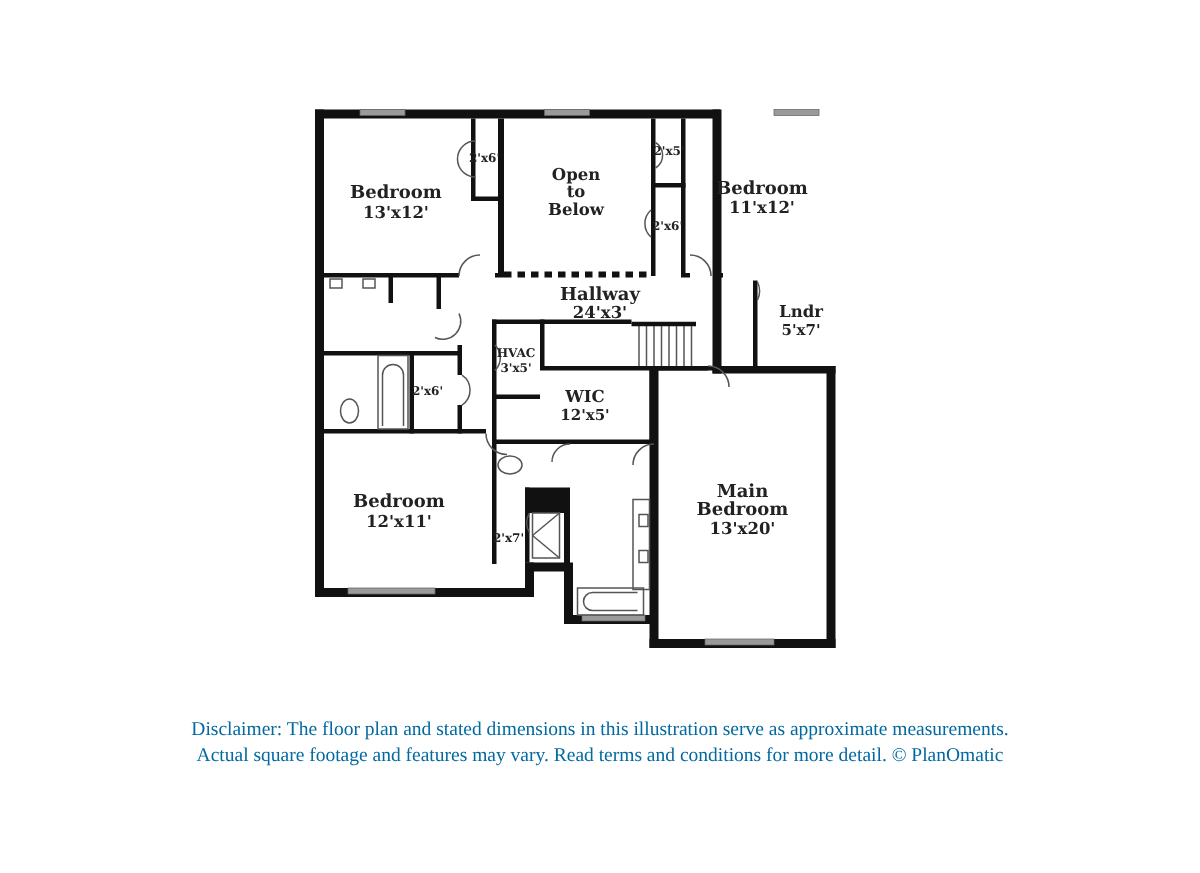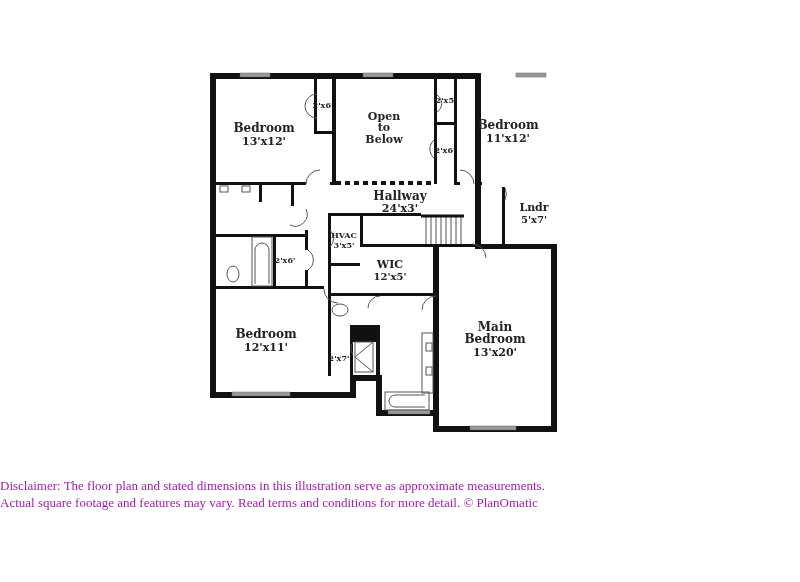--- a/index.html
+++ b/index.html
@@ -1,20 +1,20 @@
 <!DOCTYPE html>
 <html><head>
 <meta charset="utf-8">
 <style>
   html, body { margin:0; padding:0; background:#ffffff; }
   body { width:800px; height:582px; position:relative; overflow:hidden; font-family:"DejaVu Serif", serif; }
   #plan { position:absolute; left:0; top:0; width:800px; height:582px; }
   .room-label { font-family:"DejaVu Serif", serif; font-weight:bold; fill:#222; text-anchor:middle; }
   .small-label { font-family:"DejaVu Serif", serif; font-weight:bold; fill:#222; text-anchor:middle; font-size:8px; }
-  .disclaimer { position:absolute; left:0; width:800px; font-family:"Liberation Serif", serif; font-size:13px; color:#a21caf; }
+  .disclaimer { position:absolute; left:0; width:800px; text-align:center; font-family:"Liberation Serif", serif; font-size:13px; color:#0369a1; }
 </style>
 </head>
 <body>
 
 <svg id="plan" viewBox="0 0 800 582" xmlns="http://www.w3.org/2000/svg">
   <g fill="#111">
 
     <rect x="210" y="73" width="270" height="6"></rect>
     <rect x="210" y="73" width="6" height="325"></rect>
     <rect x="475" y="73" width="6" height="176"></rect>

